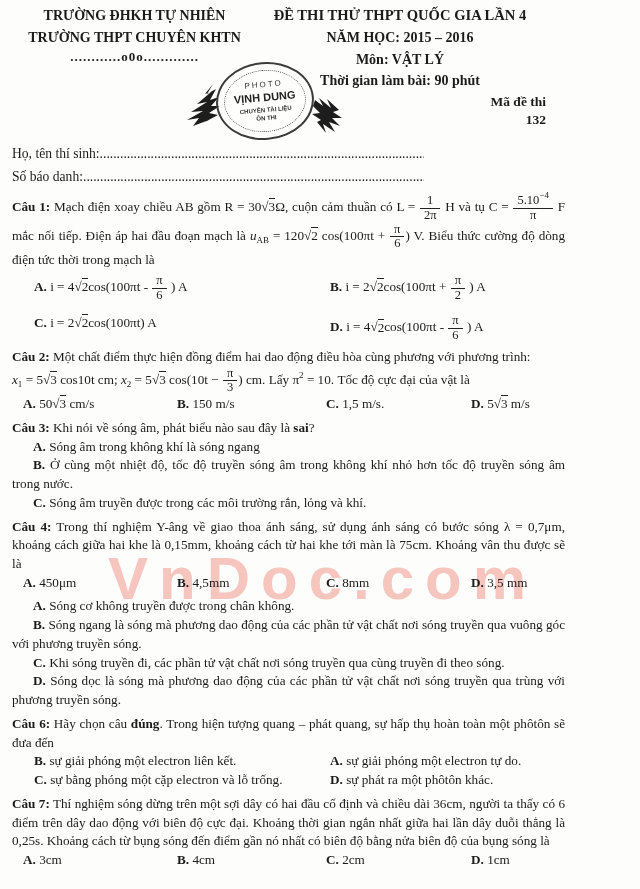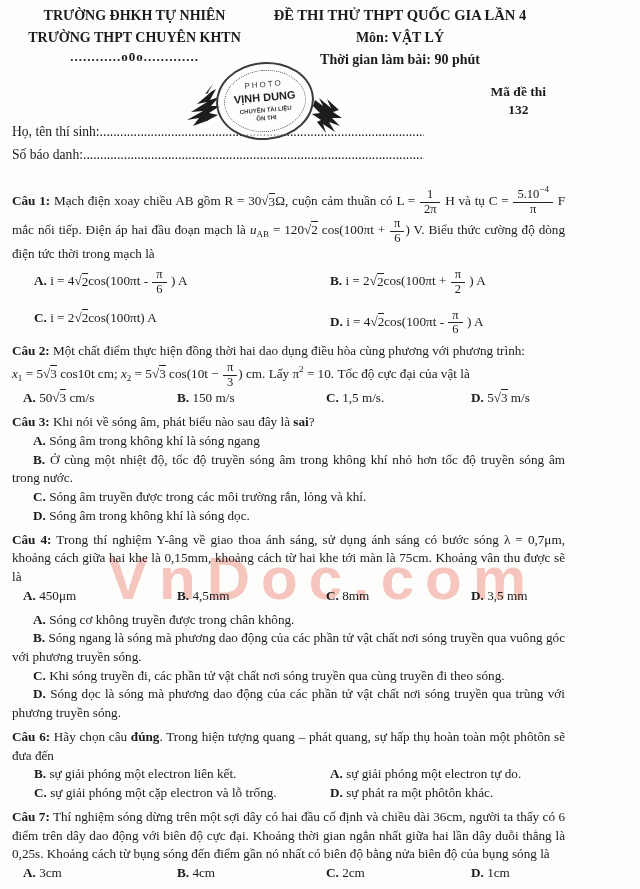--- a/index.html
+++ b/index.html
@@ -19,21 +19,21 @@
   .page { position:relative; z-index:1; padding:5px 1px 0 12px; width:566px; height:889px; }
 
   
   .header { display:flex; align-items:flex-start; }
   .h-left { width:245px; text-align:center; font-weight:bold; }
   .h-left .l1, .h-left .l2 { font-size:14px; line-height:1.55; }
   .h-left .l3 { font-size:13px; letter-spacing:1px; }
   .h-right { width:286px; text-align:center; font-weight:bold; }
   .h-right .r1 { font-size:14.6px; line-height:1.5; }
   .h-right .r2, .h-right .r3, .h-right .r4 { font-size:14px; line-height:1.55; }
-  .exam-code { position:absolute; top:83px; right:20px; z-index:2; font-weight:bold; font-size:13.5px; text-align:center; line-height:1.35; }
+  .exam-code { position:absolute; top:93px; right:20px; z-index:2; font-weight:bold; font-size:13.5px; text-align:right; line-height:1.35; }
 
   
   .stamp { position:absolute; top:62px; left:185px; width:160px; height:84px; z-index:2; }
   .oval {
     position:absolute; left:31px; top:0; width:98px; height:78px;
     border:2px solid #3b3b3b; border-radius:50%; transform:rotate(-5deg);
     display:flex; flex-direction:column; align-items:center; justify-content:center;
     background:rgba(255,255,255,0.55); gap:0;
   }
   .oval::before { content:""; position:absolute; inset:6px; border:1px dotted #5a5a5a; border-radius:50%; }
@@ -43,21 +43,21 @@
   .st3, .st4 { font-size:6px; font-weight:bold; color:#333; }
   .decor-l { position:absolute; left:0; top:20px; }
   .decor-r { position:absolute; right:2px; top:32px; }
 
   
   .student { margin-top:50px; }
   .s-row { width:412px; white-space:nowrap; overflow:hidden; font-size:13.6px; line-height:1.7; }
 
   
   .q { margin-top:5px; }
-  .q1 { margin-top:22px; }
+  .q1 { margin-top:6px; }
   .qb { text-align:justify; }
   .qlabel { font-weight:bold; }
   .b { font-weight:bold; }
   .ol { font-weight:bold; }
   .optline { text-indent:21px; text-align:justify; }
   .opt2 { display:grid; grid-template-columns:296px 1fr; padding-left:22px; }
   .q1opts { display:grid; grid-template-columns:296px 1fr; row-gap:12px; padding-left:22px; margin-top:4px; margin-bottom:2px; }
   .opt4 { display:grid; grid-template-columns:154px 149px 145px 1fr; padding-left:11px; }
 
   
@@ -78,20 +78,21 @@
 <div class="page">
 
   <div class="header">
     <div class="h-left">
       <div class="l1">TRƯỜNG ĐHKH TỰ NHIÊN</div>
       <div class="l2">TRƯỜNG THPT CHUYÊN KHTN</div>
       <div class="l3">............o0o.............</div>
     </div>
     <div class="h-right">
       <div class="r1">ĐỀ THI THỬ THPT QUỐC GIA LẦN 4</div>
+      <div class="r2">NĂM HỌC: 2015 – 2016</div>
       <div class="r3">Môn: VẬT LÝ</div>
       <div class="r4">Thời gian làm bài: 90 phút</div>
     </div>
   </div>
 
   <div class="exam-code">
     <div>Mã đề thi</div>
     <div>132</div>
   </div>
 
@@ -122,39 +123,38 @@
     <div class="q1opts">
       <div><span class="ol">A.</span><span> i = 4</span><span class="rt"><span>√</span><span class="ov">2</span></span><span>cos(100πt - </span><span class="frac"><span class="fn">π</span><span class="fd">6</span></span><span> ) A</span></div>
       <div><span class="ol">B.</span><span> i = 2</span><span class="rt"><span>√</span><span class="ov">2</span></span><span>cos(100πt + </span><span class="frac"><span class="fn">π</span><span class="fd">2</span></span><span> ) A</span></div>
       <div><span class="ol">C.</span><span> i = 2</span><span class="rt"><span>√</span><span class="ov">2</span></span><span>cos(100πt) A</span></div>
       <div><span class="ol">D.</span><span> i = 4</span><span class="rt"><span>√</span><span class="ov">2</span></span><span>cos(100πt - </span><span class="frac"><span class="fn">π</span><span class="fd">6</span></span><span> ) A</span></div>
     </div>
   </div>
 
   <div class="q">
     <div class="qb">
-      <span class="qlabel">Câu 2:</span><span> Một chất điểm thực hiện đồng thời hai dao dụng điều hòa cùng phương với phương trình:</span>
+      <span class="qlabel">Câu 2:</span><span> Một chất điểm thực hiện đồng điểm hai dao động điều hòa cùng phương với phương trình:</span>
     </div>
     <div>
       <i>x</i><sub>1</sub><span> = 5</span><span class="rt"><span>√</span><span class="ov">3</span></span><span> cos10t cm;  </span><i>x</i><sub>2</sub><span> = 5</span><span class="rt"><span>√</span><span class="ov">3</span></span><span> cos(10t − </span><span class="frac"><span class="fn">π</span><span class="fd">3</span></span><span>) cm. Lấy π</span><sup>2</sup><span> = 10. Tốc độ cực đại của vật là</span>
     </div>
     <div class="opt4">
       <div><span class="ol">A.</span><span> 50</span><span class="rt"><span>√</span><span class="ov">3</span></span><span> cm/s</span></div>
       <div><span class="ol">B.</span><span> 150 m/s</span></div>
       <div><span class="ol">C.</span><span> 1,5 m/s.</span></div>
       <div><span class="ol">D.</span><span> 5</span><span class="rt"><span>√</span><span class="ov">3</span></span><span> m/s</span></div>
     </div>
   </div>
 
   <div class="q">
     <div class="qb"><span class="qlabel">Câu 3:</span><span> Khi nói về sóng âm, phát biểu nào sau đây là </span><span class="b">sai</span><span>?</span></div>
     <div class="optline"><span class="ol">A.</span><span> Sóng âm trong không khí là sóng ngang</span></div>
     <div class="optline"><span class="ol">B.</span><span> Ở cùng một nhiệt độ, tốc độ truyền sóng âm trong không khí nhỏ hơn tốc độ truyền sóng âm trong nước.</span></div>
     <div class="optline"><span class="ol">C.</span><span> Sóng âm truyền được trong các môi trường rắn, lỏng và khí.</span></div>
-    <div class="optline"><span class="ol">D.</span><span> Sóng âm trong không khí là sóng dọc.</span></div>
   </div>
 
   <div class="q">
     <div class="qb"><span class="qlabel">Câu 4:</span><span> Trong thí nghiệm Y-âng về giao thoa ánh sáng, sử dụng ánh sáng có bước sóng λ = 0,7μm, khoảng cách giữa hai khe là 0,15mm, khoảng cách từ hai khe tới màn là 75cm. Khoảng vân thu được sẽ là</span></div>
     <div class="opt4">
       <div><span class="ol">A.</span><span> 450μm</span></div>
       <div><span class="ol">B.</span><span> 4,5mm</span></div>
       <div><span class="ol">C.</span><span> 8mm</span></div>
       <div><span class="ol">D.</span><span> 3,5 mm</span></div>
     </div>
@@ -167,21 +167,21 @@
     <div class="optline"><span class="ol">D.</span><span> Sóng dọc là sóng mà phương dao động của các phần tử vật chất nơi sóng truyền qua trùng với phương truyền sóng.</span></div>
   </div>
 
   <div class="q">
     <div class="qb"><span class="qlabel">Câu 6:</span><span> Hãy chọn câu </span><span class="b">đúng</span><span>. Trong hiện tượng quang – phát quang, sự hấp thụ hoàn toàn một phôtôn sẽ đưa đến</span></div>
     <div class="opt2">
       <div><span class="ol">B.</span><span> sự giải phóng một electron liên kết.</span></div>
       <div><span class="ol">A.</span><span> sự giải phóng một electron tự do.</span></div>
     </div>
     <div class="opt2">
-      <div><span class="ol">C.</span><span> sự giải phóng một cặp electron và lỗ trống.</span></div>
+      <div><span class="ol">C.</span><span> sự bằng phóng một cặp electron và lỗ trống.</span></div>
       <div><span class="ol">D.</span><span> sự phát ra một phôtôn khác.</span></div>
     </div>
   </div>
 
   <div class="q">
     <div class="qb"><span class="qlabel">Câu 7:</span><span> Thí nghiệm sóng dừng trên một sợi dây có hai đầu cố định và chiều dài 36cm, người ta thấy có 6 điểm trên dây dao động với biên độ cực đại. Khoảng thời gian ngắn nhất giữa hai lần dây duỗi thẳng là 0,25s. Khoảng cách từ bụng sóng đến điểm gần nó nhất có biên độ  bằng nửa biên độ của  bụng sóng là</span></div>
     <div class="opt4">
       <div><span class="ol">A.</span><span> 3cm</span></div>
       <div><span class="ol">B.</span><span> 4cm</span></div>
       <div><span class="ol">C.</span><span> 2cm</span></div>

